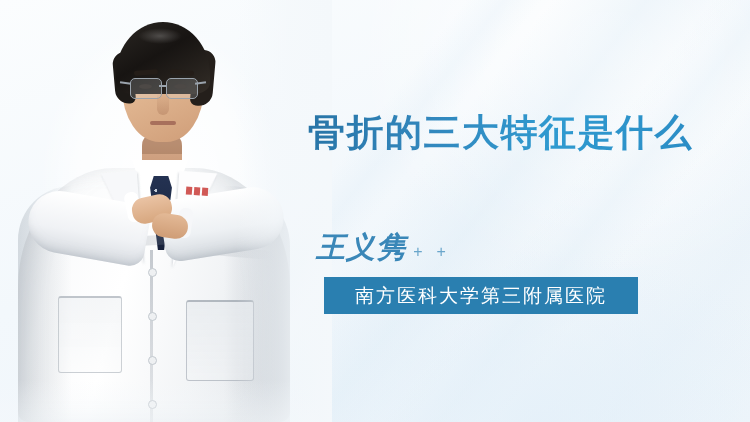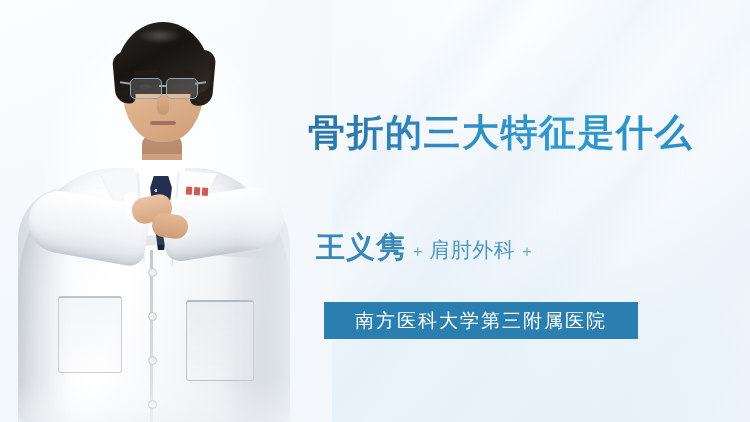--- a/index.html
+++ b/index.html
@@ -255,20 +255,21 @@
     -webkit-text-fill-color: transparent;
   }
 
   #doctor-line {
     position: absolute;
     left: 16px;
     top: 228px;
     display: flex;
     align-items: baseline;
     white-space: nowrap;
+    font-style: italic;
   }
   #doctor-name {
     font-size: 29px;
     font-weight: 700;
     letter-spacing: 1px;
     color: #3a87b8;
   }
   .sep {
     font-size: 16px;
     font-weight: 400;
@@ -285,21 +286,20 @@
   #hospital-badge {
     position: absolute;
     left: 24px;
     top: 277px;
     width: 314px;
     height: 37px;
     background: #2a7fb0;
     display: flex;
     align-items: center;
     justify-content: center;
-    margin-top: 25px;
   }
   #hospital-name {
     color: #ffffff;
     font-size: 19px;
     font-weight: 400;
     letter-spacing: 2px;
     white-space: nowrap;
   }
 </style>
 </head>
@@ -378,21 +378,20 @@
     <div class="layer photo-fade-b"></div>
   </div>
 
   <div id="text-block">
 
     <div id="main-title">骨折的三大特征是什么</div>
 
     <div id="doctor-line">
       <span id="doctor-name">王义隽</span>
       <span class="sep">+</span>
-      <span class="meta">肩肘外科</span>
       <span class="sep">+</span>
     </div>
 
     <div id="hospital-badge">
       <span id="hospital-name">南方医科大学第三附属医院</span>
     </div>
 
   </div>
 </div>
 

